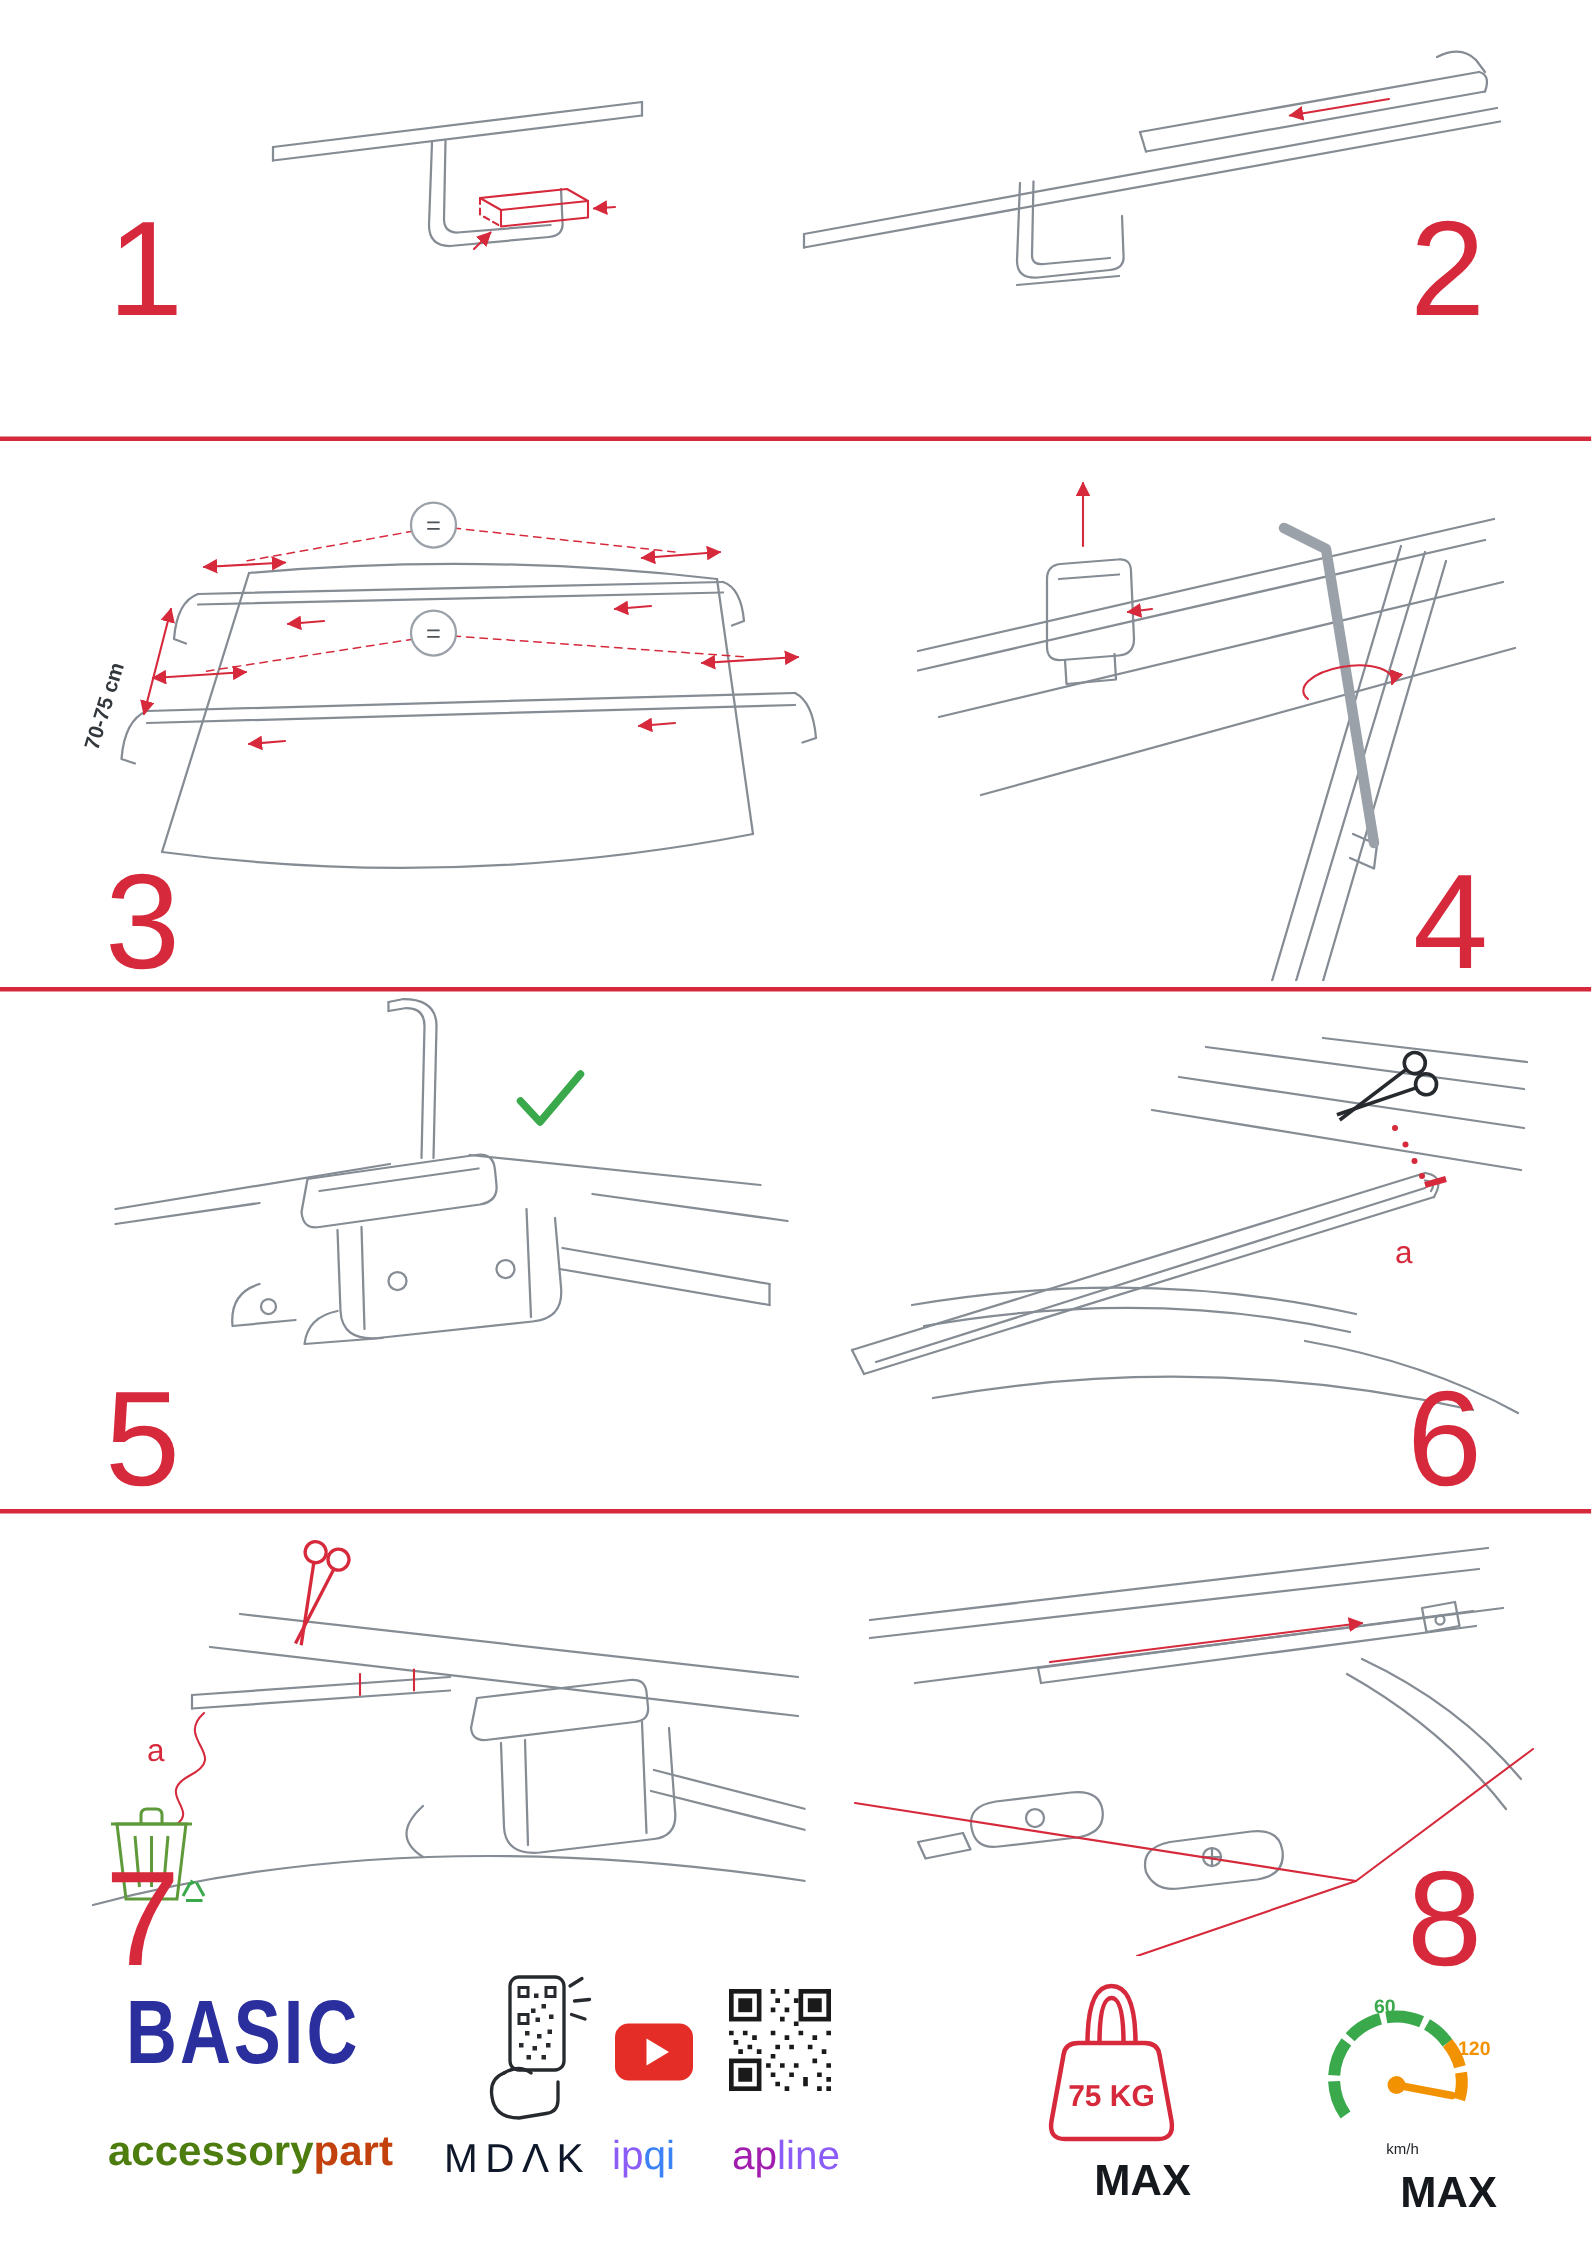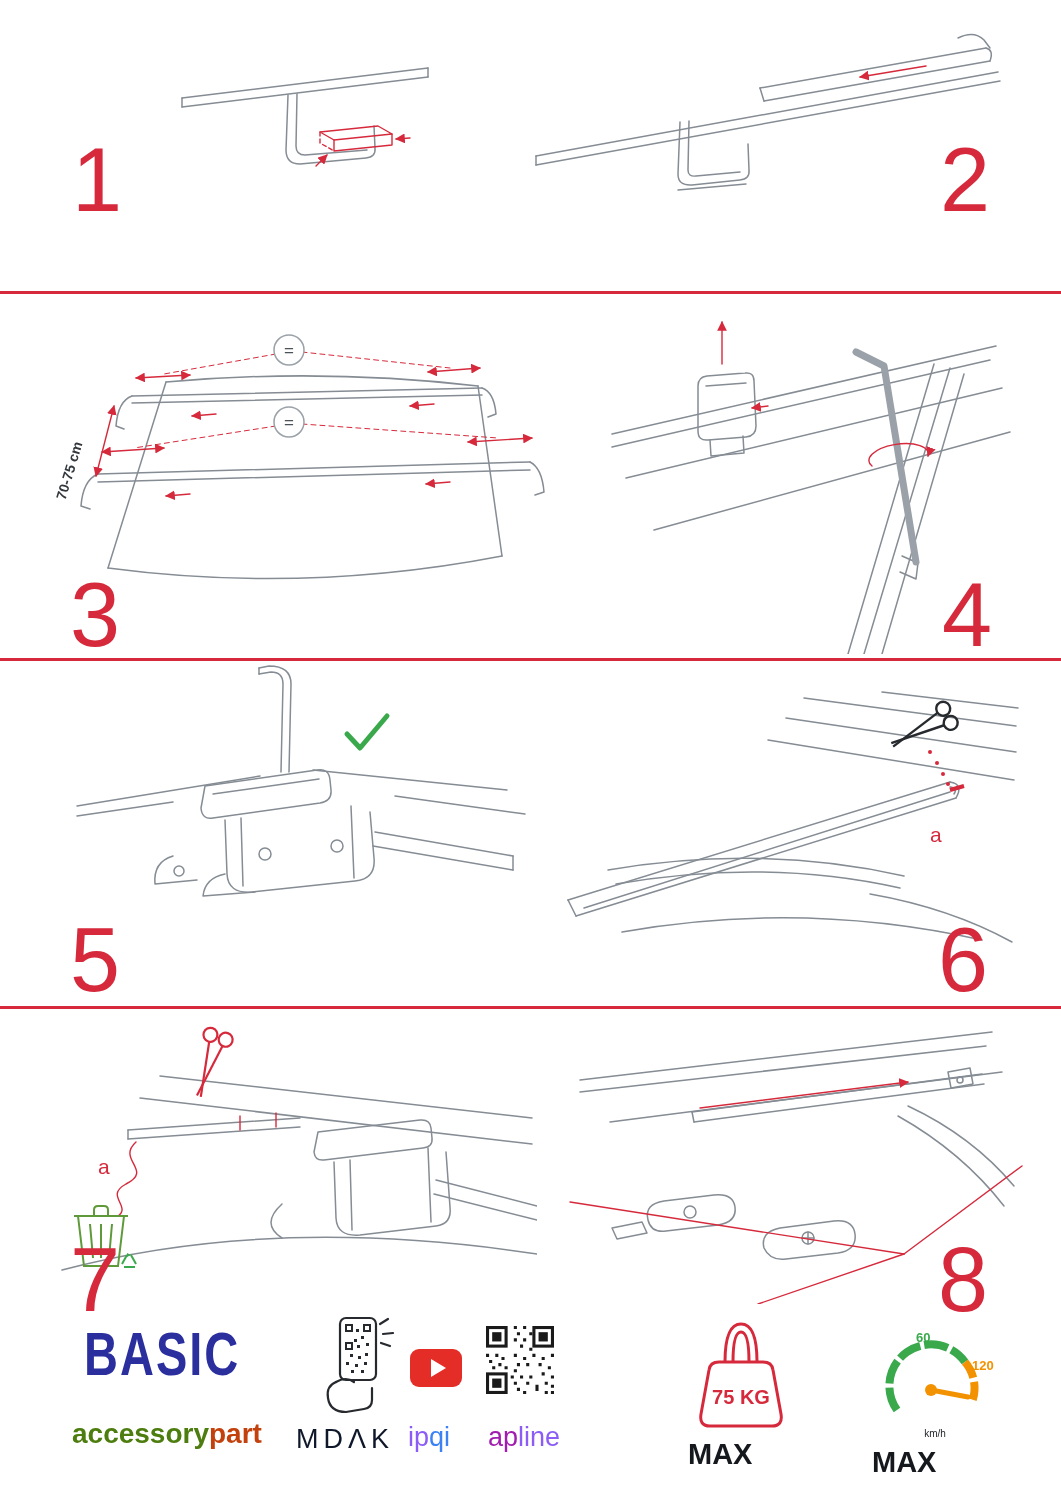--- a/index.html
+++ b/index.html
@@ -7,21 +7,21 @@
         font-family:"Liberation Sans",sans-serif;color:#23272b}
   .abs{position:absolute}
   .stepnum{position:absolute;font-size:90px;line-height:0.9;color:#d62a3c;font-weight:400}
   .rule{position:absolute;left:0;width:1061px;height:3px;background:#d62a3c}
   .ln{fill:none;stroke:#858c94;stroke-width:1.5;stroke-linecap:round;stroke-linejoin:round}
   .rd{fill:none;stroke:#d62a3c;stroke-width:1.4;stroke-linecap:round;stroke-linejoin:round}
   .brand-title{position:absolute;font-size:47px;font-weight:700;letter-spacing:2px;color:#2b2f9e;
                transform:scaleY(1.28);transform-origin:top left;line-height:1}
   .brandsub{position:absolute;font-size:28px;font-weight:700;line-height:1}
   .logoline{position:absolute;font-size:27px;line-height:1}
-  .maxtxt{position:absolute;text-align:left;font-weight:700;font-size:29px;color:#15181c}
+  .maxtxt{position:absolute;text-align:right;font-weight:700;font-size:29px;color:#15181c}
   .unittxt{position:absolute;text-align:center;font-size:10px;color:#23272b}
 </style>
 </head>
 <body>
 
 <div id="page">
 
   <svg width="0" height="0" style="position:absolute" aria-hidden="true">
     <defs>
       <marker id="arR" viewBox="0 0 10 10" refX="9" refY="5" markerWidth="7" markerHeight="7" orient="auto-start-reverse">

